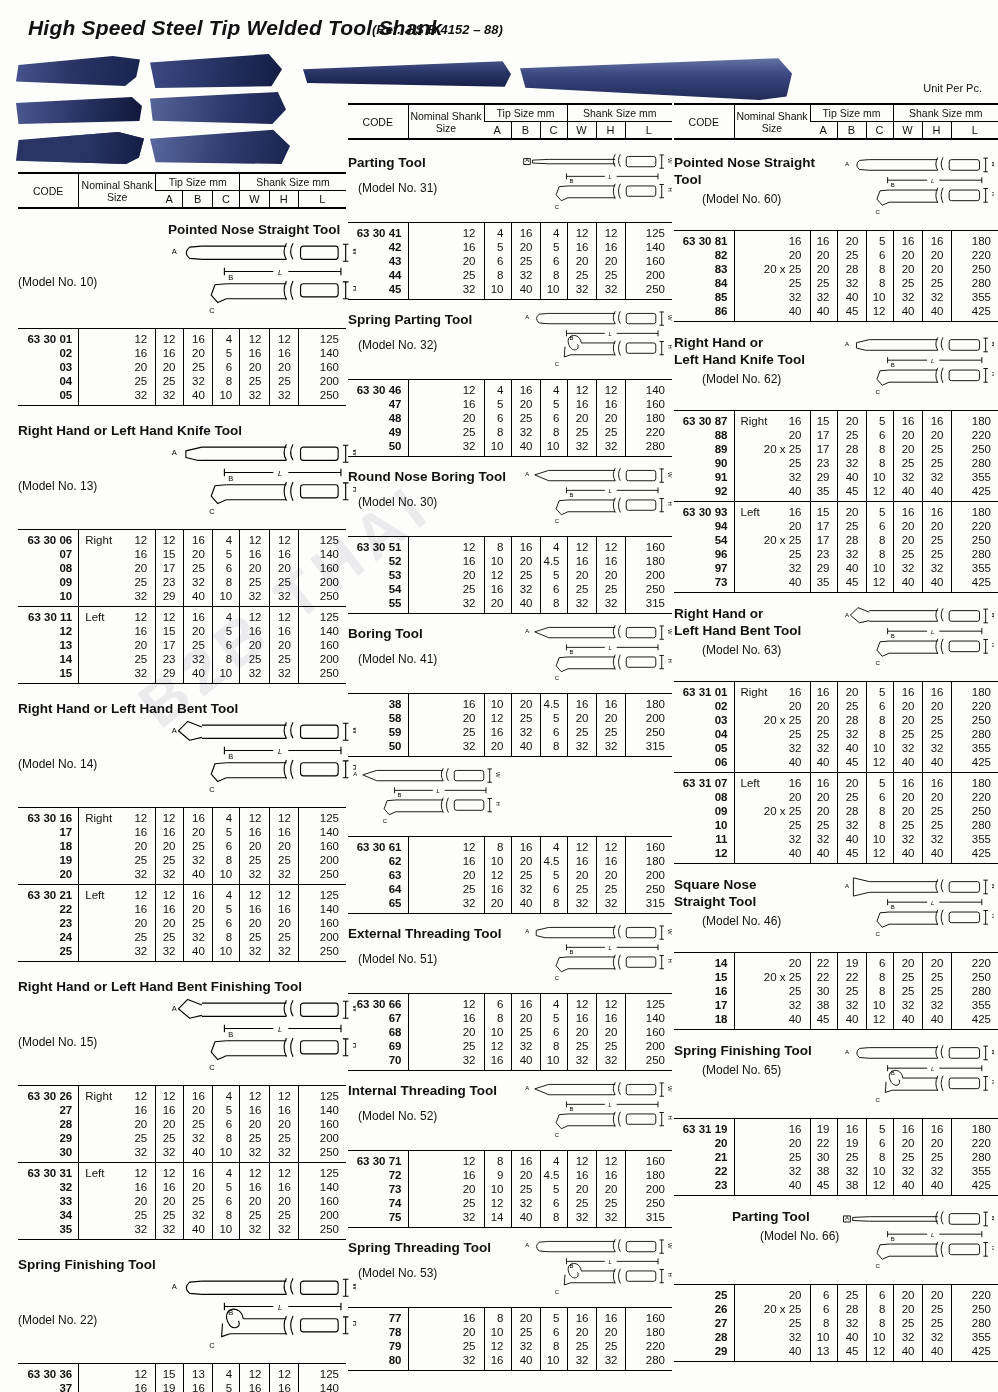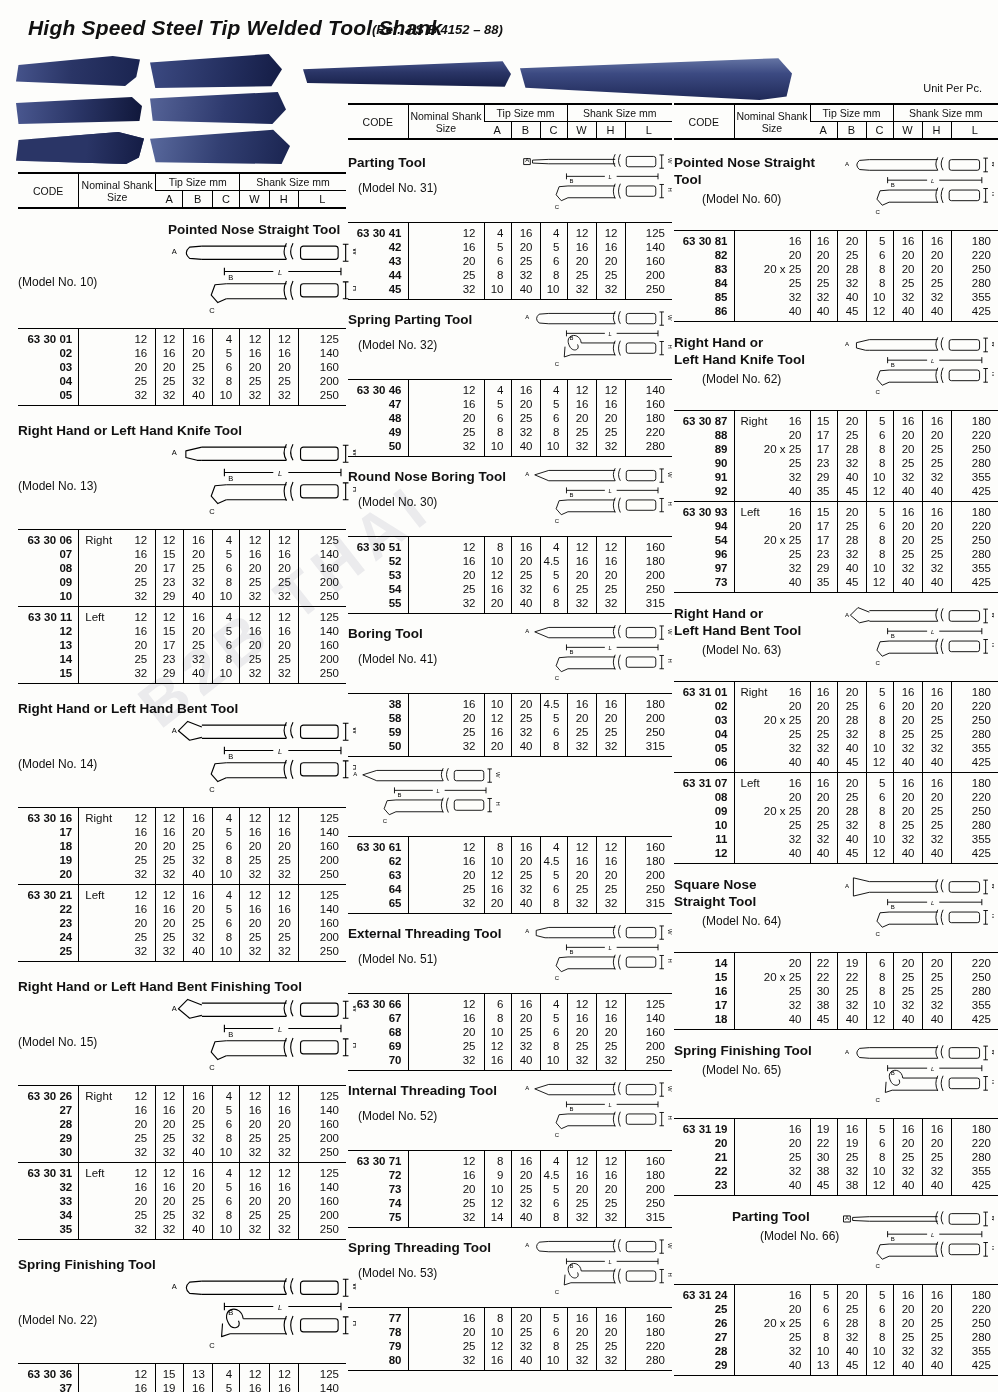--- a/index.html
+++ b/index.html
@@ -2460,21 +2460,21 @@
               <td class="num">425</td>
             </tr>
           </tbody>
         </table>
       </div>
       <div class="sec">
         <div class="sec-head">
           <div class="titlebox">
             <div class="sec-title">Square Nose</div>
             <div class="sec-title">Straight Tool</div>
-            <div class="sec-model">(Model No. 64)</div>
+            <div class="sec-model">(Model No. 46)</div>
           </div>
           <div class="diag">
             <svg width="152" height="70" viewBox="0 0 200 84">
               <g stroke="#000" fill="none" stroke-width="1.2" stroke-linejoin="round">
                 <path d="M36,6 H126 M36,20 H126"></path>
                 <path d="M36,6 L15,1 L15,25 L36,20"></path>
                 <path d="M126,3 q-5,9 0,17 M133,3 q-5,9 0,17 M126,43 q-5,10 0,20 M133,43 q-5,10 0,20"></path>
                 <rect x="141" y="6" rx="3" width="40" height="14"></rect>
                 <path d="M186,4 h6 M189,4 v18 M186,22 h6"></path>
                 <path d="M60,33 H112 M128,33 H184 M60,29 v8 M184,29 v8"></path>
@@ -2732,34 +2732,20 @@
             <col style="width:76px">
             <col style="width:27px">
             <col style="width:29px">
             <col style="width:27px">
             <col style="width:29px">
             <col style="width:29px">
             <col style="width:47px">
           </colgroup>
           <tbody>
             <tr>
-              <td class="code"><span class="cp">63 31 </span><span class="cs">24</span></td>
-              <td>
-                <div class="nomwrap">
-                  <span>16</span>
-                </div>
-              </td>
-              <td class="num">5</td>
-              <td class="num">20</td>
-              <td class="num">5</td>
-              <td class="num">16</td>
-              <td class="num">16</td>
-              <td class="num">180</td>
-            </tr>
-            <tr>
               <td class="code"><span class="cs">25</span></td>
               <td>
                 <div class="nomwrap">
                   <span>20</span>
                 </div>
               </td>
               <td class="num">6</td>
               <td class="num">25</td>
               <td class="num">6</td>
               <td class="num">20</td>

